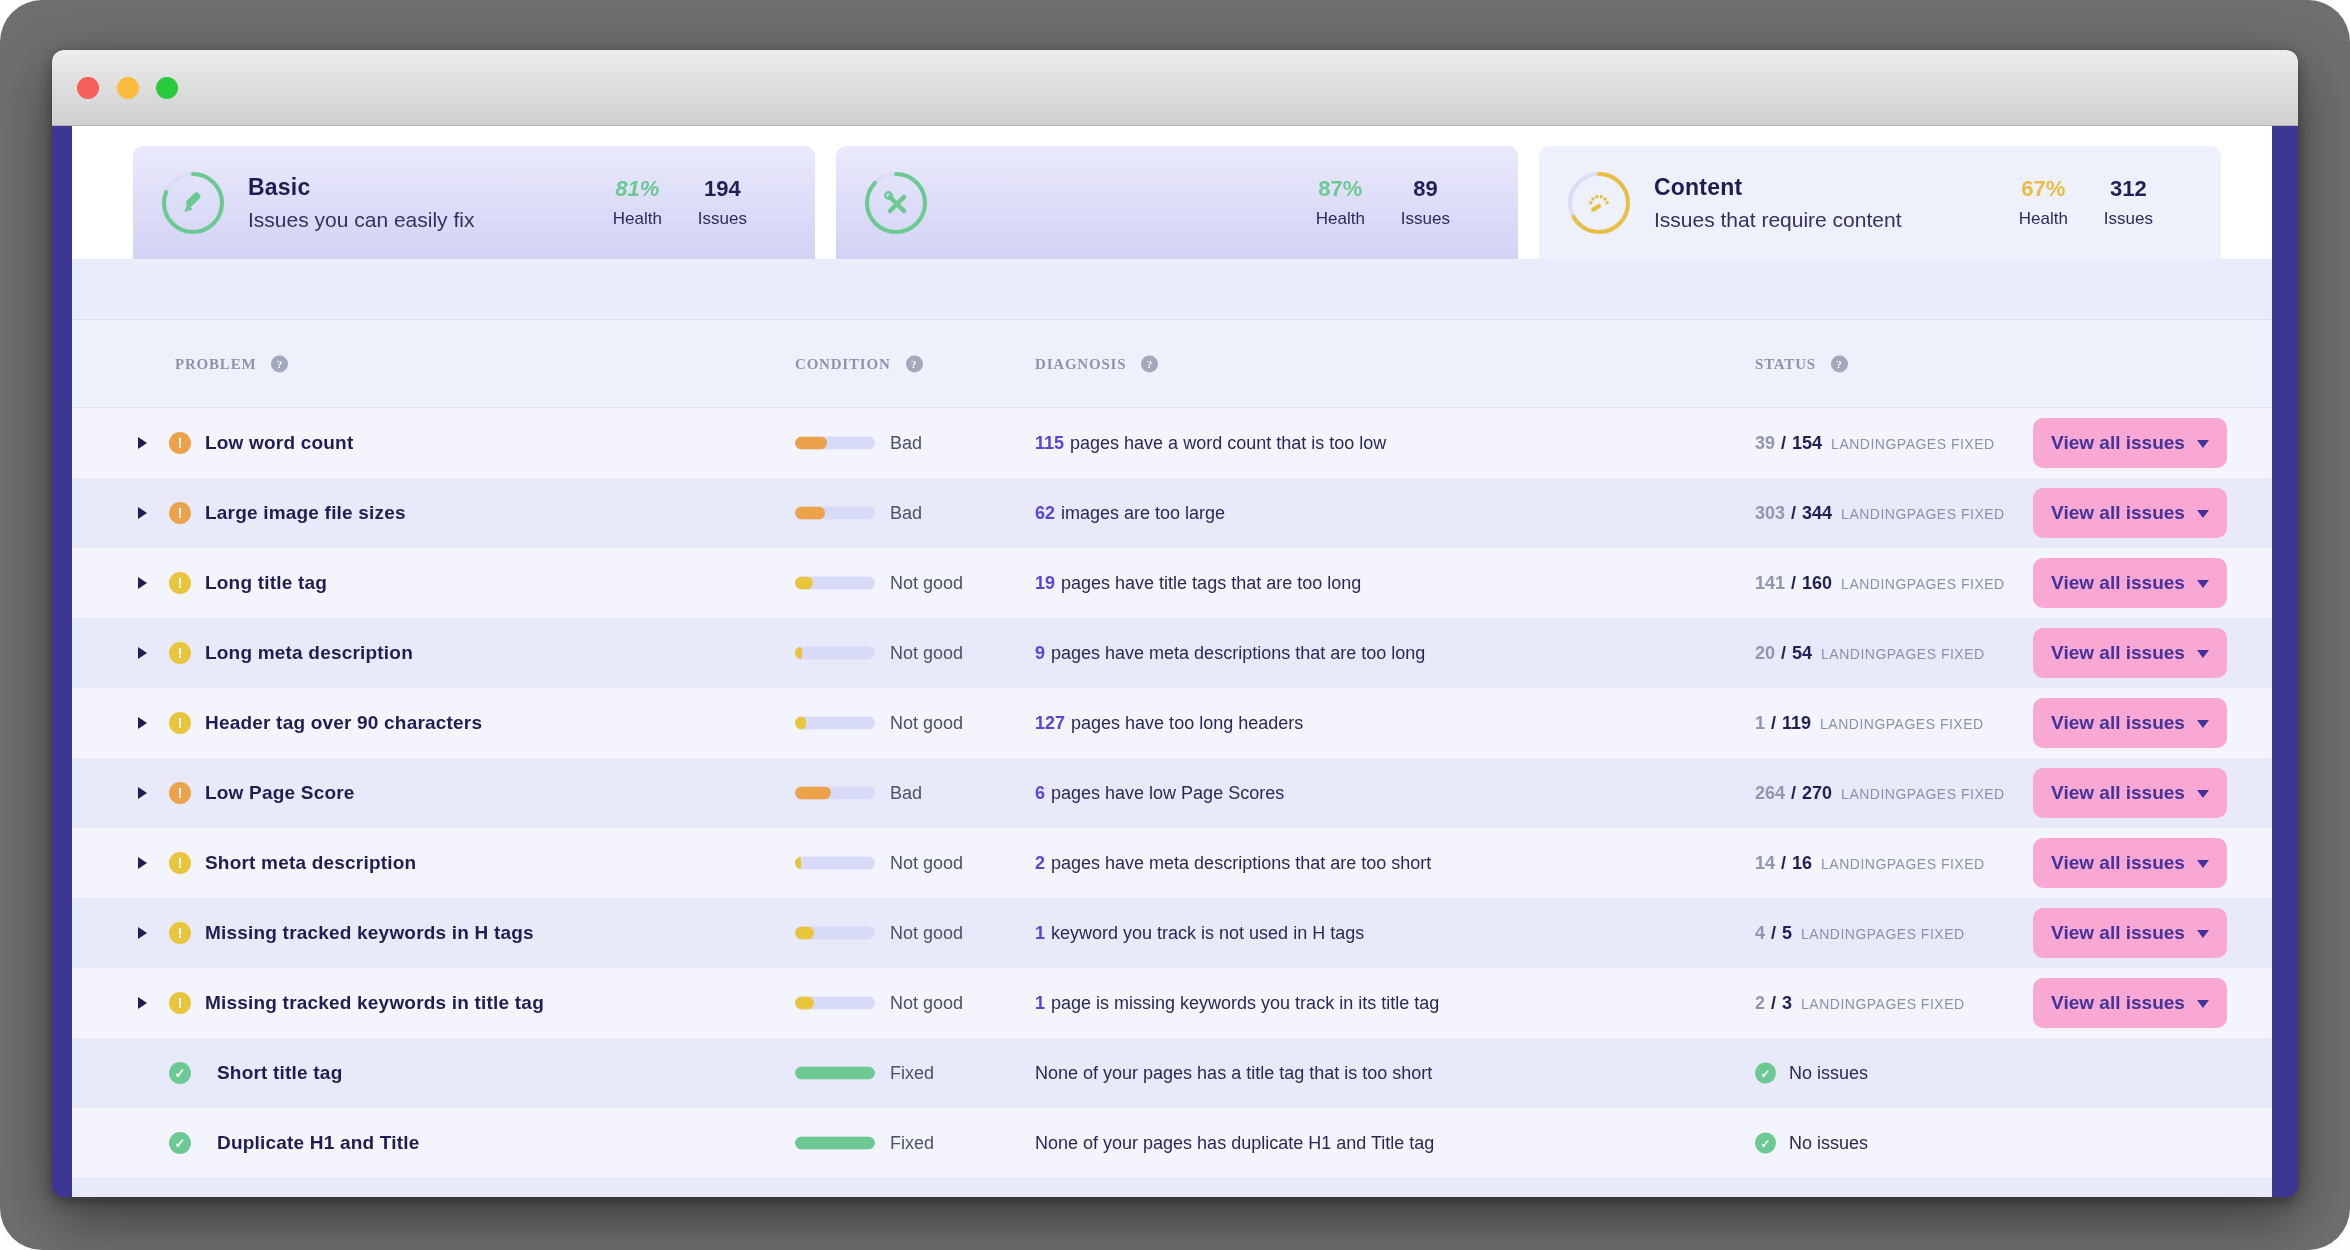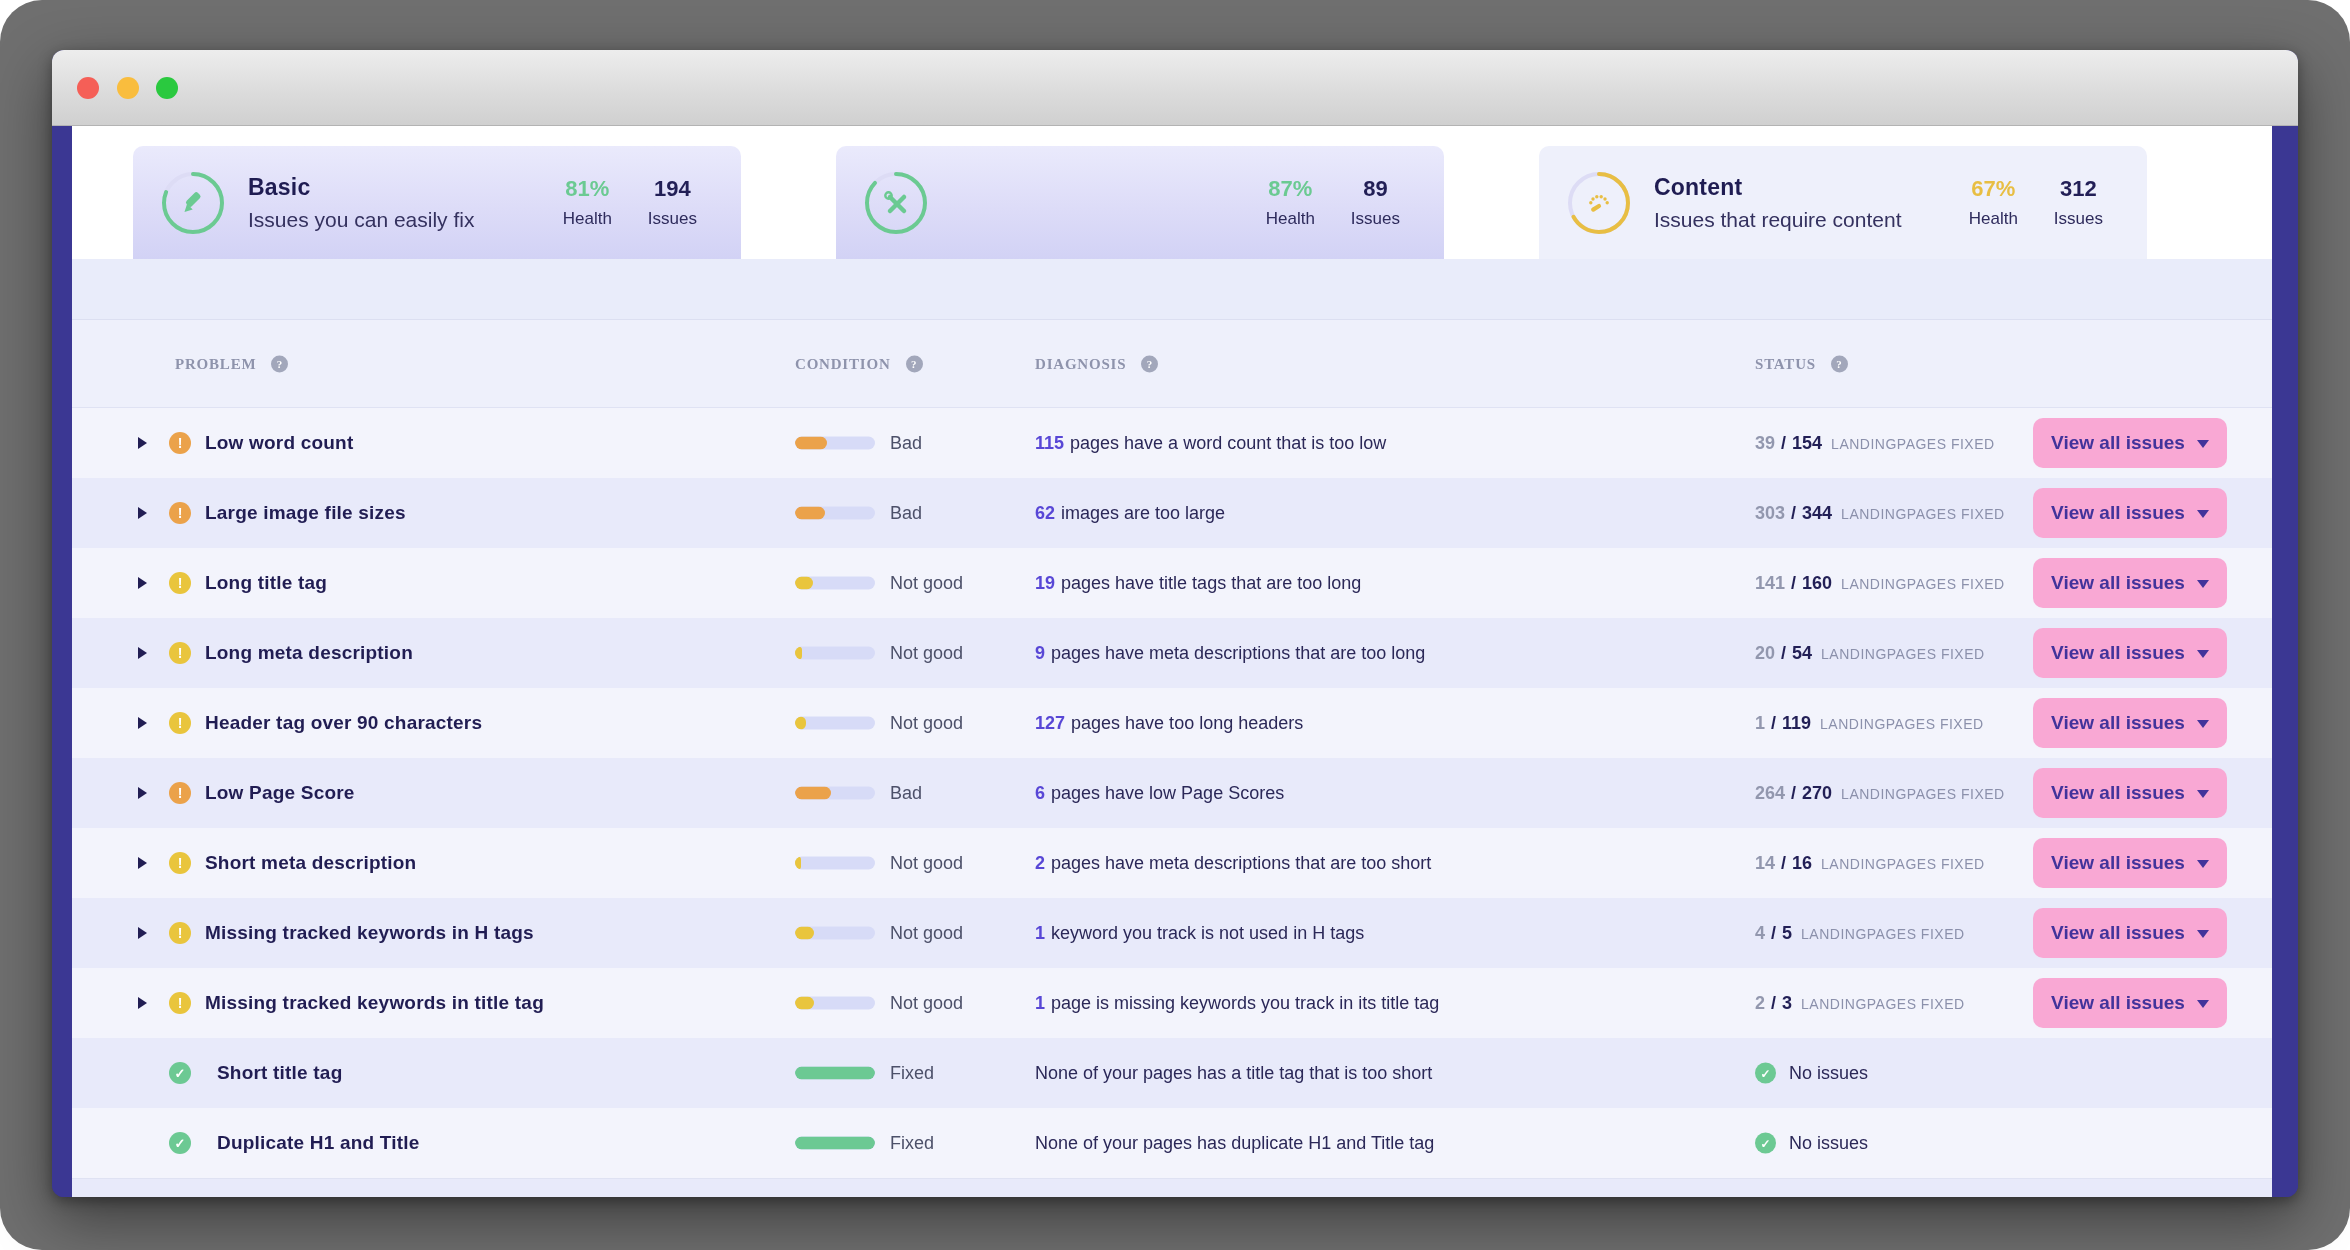--- a/index.html
+++ b/index.html
@@ -12,22 +12,22 @@
     border-bottom:1px solid #b3b3b3;}
   .tl{position:absolute;top:27px;width:22px;height:22px;border-radius:50%;}
   .tl.close{left:25px;}
   .tl.min{left:65px;}
   .tl.max{left:104px;}
   .app{position:absolute;left:0;top:76px;right:0;bottom:0;background:#3b3793;padding:0 26px 0 20px;}
   .panel{position:relative;width:2200px;height:100%;background:#ffffff;overflow:hidden;}
 
   
   .cards-area{position:relative;height:133px;background:#ffffff;}
-  .card{position:absolute;top:20px;height:113px;width:608px;border-radius:10px 10px 0 0;display:flex;align-items:center;
-    padding:0 44px 0 27px;box-sizing:border-box;cursor:pointer;}
+  .card{position:absolute;top:20px;height:113px;width:682px;border-radius:10px 10px 0 0;display:flex;align-items:center;
+    padding:0 68px 0 27px;box-sizing:border-box;cursor:pointer;}
   .card.selected{background:linear-gradient(180deg,#eaeafc 0%,#dddcf8 55%,#d2d2f5 100%);}
   .card.plain{background:#eef0fb;}
   .card-0{left:61px;}
   .card-1{left:764px;}
   .card-2{left:1467px;}
   .ring{width:66px;height:66px;flex:0 0 66px;}
   .card-text{margin-left:22px;}
   .card-title{font-size:23px;font-weight:800;color:#1f1c52;letter-spacing:.2px;}
   .card-sub{font-size:21px;color:#34315f;margin-top:7px;}
   .card-metrics{margin-left:auto;display:flex;gap:36px;}
@@ -110,21 +110,21 @@
                   <rect x="29.5" y="21.5" width="7.5" height="16" rx="2.5" transform="rotate(45 33.25 29.5)"></rect>
                   <path d="M24.5 42 l2.6 -8.2 5.6 5.6 -8.2 2.6 z"></path>
                 </g>
               </svg>
               <div class="card-text">
                 <div class="card-title">Basic</div>
                 <div class="card-sub">Issues you can easily fix</div>
               </div>
               <div class="card-metrics">
                 <div class="metric">
-                  <div class="val health" style="color: rgb(107, 202, 146);">81%</div>
+                  <div class="val health" style="color: rgb(107, 202, 146); font-style: italic;">81%</div>
                   <div class="lab">Health</div>
                 </div>
                 <div class="metric">
                   <div class="val issues">194</div>
                   <div class="lab">Issues</div>
                 </div>
               </div>
             </div>
 
             <div class="card card-1 selected">

